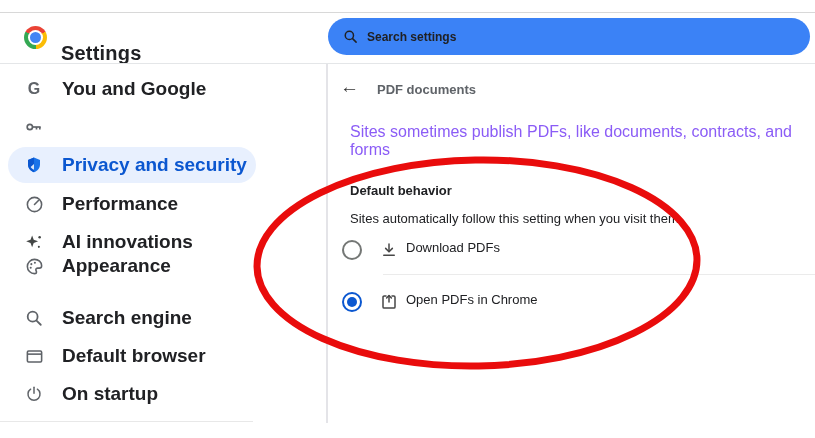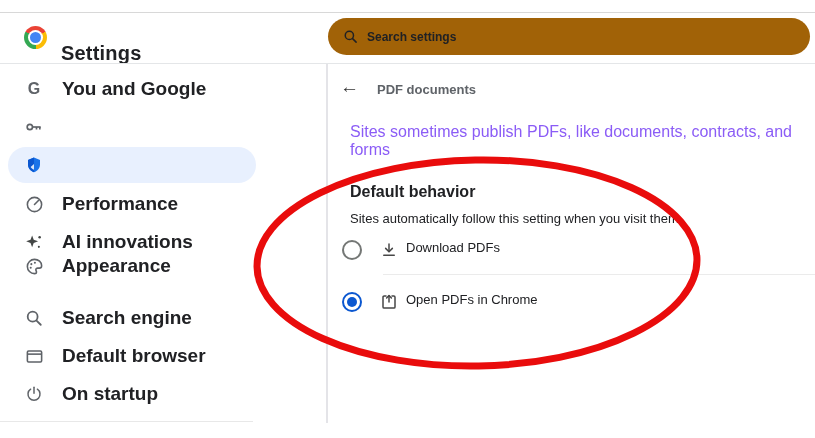--- a/index.html
+++ b/index.html
@@ -12,38 +12,38 @@
   .header-divider{top:63px;left:0;width:815px;height:1px;background:#e4e6e8;}
   .v-divider{top:64px;left:326px;width:2px;height:359px;background:#e4e4e8;}
 
   .chrome-logo{top:26px;left:24px;width:23px;height:23px;border-radius:50%;
     background:conic-gradient(from -60deg,#ea4335 0deg 120deg,#fbbc05 120deg 240deg,#34a853 240deg 360deg);}
   .chrome-logo .hub{position:absolute;top:6px;left:6px;width:11px;height:11px;border-radius:50%;
     background:#4285f4;box-shadow:0 0 0 2px #fff;}
   .app-title{top:42px;left:61px;font-size:20px;font-weight:600;letter-spacing:.2px;}
 
   .search-pill{top:18px;left:328px;width:482px;height:37px;border-radius:18.5px;
-    background:#a16207;display:flex;align-items:center;gap:9px;padding-left:15px;box-sizing:border-box;}
+    background:#3b82f6;display:flex;align-items:center;gap:9px;padding-left:15px;box-sizing:border-box;}
   .search-pill .q{font-size:12px;font-weight:600;color:#202124;}
 
   
   .side-item{left:0;width:320px;height:38px;display:flex;align-items:center;cursor:pointer;}
   .side-item .ic{position:absolute;left:24px;width:20px;height:20px;display:flex;
     align-items:center;justify-content:center;color:#5f6368;}
   .side-item .lbl{position:absolute;left:62px;font-size:19px;font-weight:700;color:#202124;}
   .side-item.selected .lbl{color:#0b57d0;}
   .sel-pill{top:147px;left:8px;width:248px;height:36px;border-radius:18px;background:#e8f0fe;}
   .side-bottom-divider{top:421px;left:0;width:253px;height:1px;background:#e8e8e8;}
   .g-glyph{font-size:16px;font-weight:bold;color:#5f6368;line-height:1;}
 
   
   .back-arrow{top:77px;left:340px;font-size:19px;color:#333;cursor:pointer;line-height:1;}
   .page-title{top:82px;left:377px;font-size:13px;font-weight:700;color:#5f6368;}
   .desc{top:123px;left:350px;font-size:16px;color:#8b5cf6;}
-  .sec-title{top:183px;left:350px;font-size:16px;font-weight:600;color:#202124;}
+  .sec-title{top:183px;left:350px;font-size:13px;font-weight:600;color:#202124;}
   .sec-sub{top:211px;left:350px;font-size:13px;color:#202124;}
 
   .opt-row{left:342px;width:460px;height:24px;display:flex;align-items:flex-start;cursor:pointer;}
   .radio{width:16px;height:16px;border-radius:50%;border:2px solid #747775;box-sizing:content-box;
     display:flex;align-items:center;justify-content:center;background:#fff;}
   .opt-row.selected .radio{border-color:#0b57d0;}
   .radio .dot{width:10px;height:10px;border-radius:50%;background:transparent;}
   .opt-row.selected .radio .dot{background:#0b57d0;}
   .opt-ic{margin-left:17px;width:20px;height:20px;display:flex;align-items:center;justify-content:center;color:#474747;}
   .opt-lbl{margin-left:7px;font-size:13px;color:#202124;}
@@ -94,20 +94,21 @@
 </div>
 
 <div class="abs side-item selected" style="top:146px">
   <span class="ic">
     <svg width="18" height="18" viewBox="0 0 24 24">
       <path d="M12 2 L4 5.2 V11 c0 5.2 3.4 8.9 8 10.6 c4.6-1.7 8-5.4 8-10.6 V5.2 Z" fill="#1a73e8"></path>
       <path d="M12 2 L4 5.2 V11 c0 5.2 3.4 8.9 8 10.6 Z" fill="#0b57d0"></path>
       <path d="M12 10.5 l-4.5 4 c0.9 1.6 2.4 2.9 4.5 3.8 Z" fill="#fff" opacity="0.85"></path>
     </svg>
   </span>
+  <span class="lbl">Privacy and security</span>
 </div>
 
 <div class="abs side-item" style="top:185px">
   <span class="ic">
     <svg width="19" height="19" viewBox="0 0 24 24" fill="none" stroke="#5f6368" stroke-width="2">
       <circle cx="12" cy="12" r="9"></circle>
         <line x1="12" y1="12" x2="17" y2="7" stroke-linecap="round"></line>
     </svg>
   </span>
   <span class="lbl">Performance</span>

